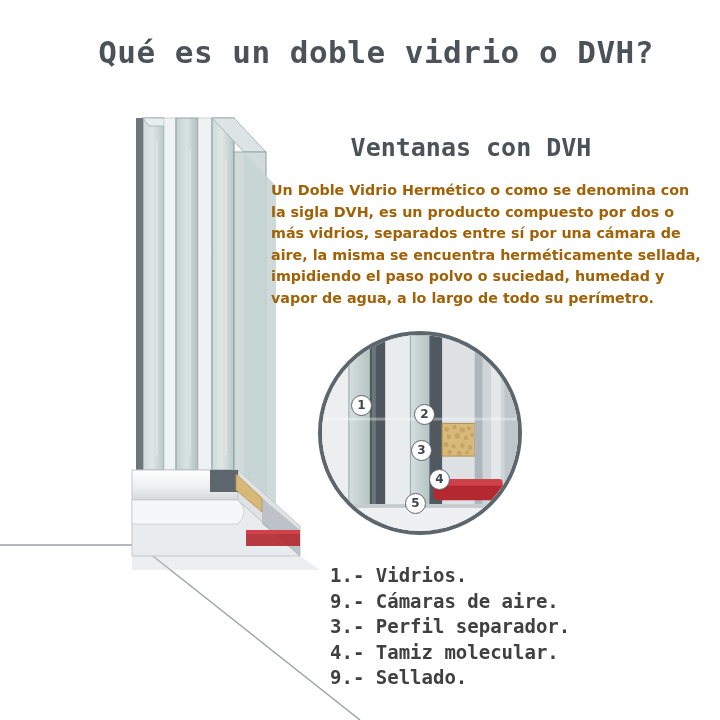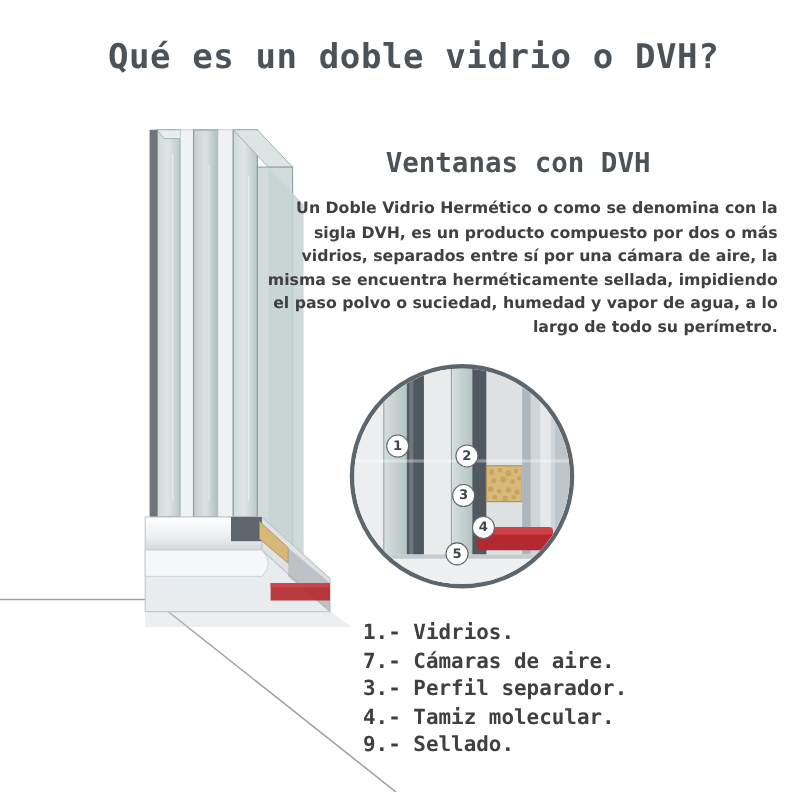--- a/index.html
+++ b/index.html
@@ -35,26 +35,27 @@
     top: 133px; left: 236px; width: 470px;
     text-align: center;
     font-family: "DejaVu Sans Mono", monospace;
     font-weight: bold;
     font-size: 25px;
     color: #4b5258;
   }
   .body-text {
     position: absolute;
     top: 180px; left: 235px; width: 472px;
-    text-align: right;
+    text-align: left;
     font-family: "DejaVu Sans", sans-serif;
     font-weight: bold;
     font-size: 14.3px;
     line-height: 21.5px;
-    color: #404040;
+    color: #a16207;
+    padding-left: 36px;
   }
 
   
   .legend {
     position: absolute;
     top: 563px; left: 330px;
     font-family: "DejaVu Sans Mono", monospace;
     font-weight: bold;
     font-size: 19px;
     line-height: 25.5px;
@@ -262,19 +263,19 @@
     <div class="num-badge" style="left:89px; top:105px;">3</div>
     <div class="num-badge" style="left:107px; top:134px;">4</div>
     <div class="num-badge" style="left:83px; top:158px;">5</div>
   </div>
 
   <div class="subtitle">Ventanas con DVH</div>
   <div class="body-text">Un Doble Vidrio Hermético o como se denomina con la sigla DVH, es un producto compuesto por dos o más vidrios, separados entre sí por una cámara de aire, la misma se encuentra herméticamente sellada, impidiendo el paso polvo o suciedad, humedad y vapor de agua, a lo largo de todo su perímetro.</div>
 
   <div class="legend">
     <div class="legend-item">1.- Vidrios.</div>
-    <div class="legend-item">7.- Cámaras de aire.</div>
+    <div class="legend-item">9.- Cámaras de aire.</div>
     <div class="legend-item">3.- Perfil separador.</div>
     <div class="legend-item">4.- Tamiz molecular.</div>
     <div class="legend-item">9.- Sellado.</div>
   </div>
 
 </div>
 
 </body></html>

